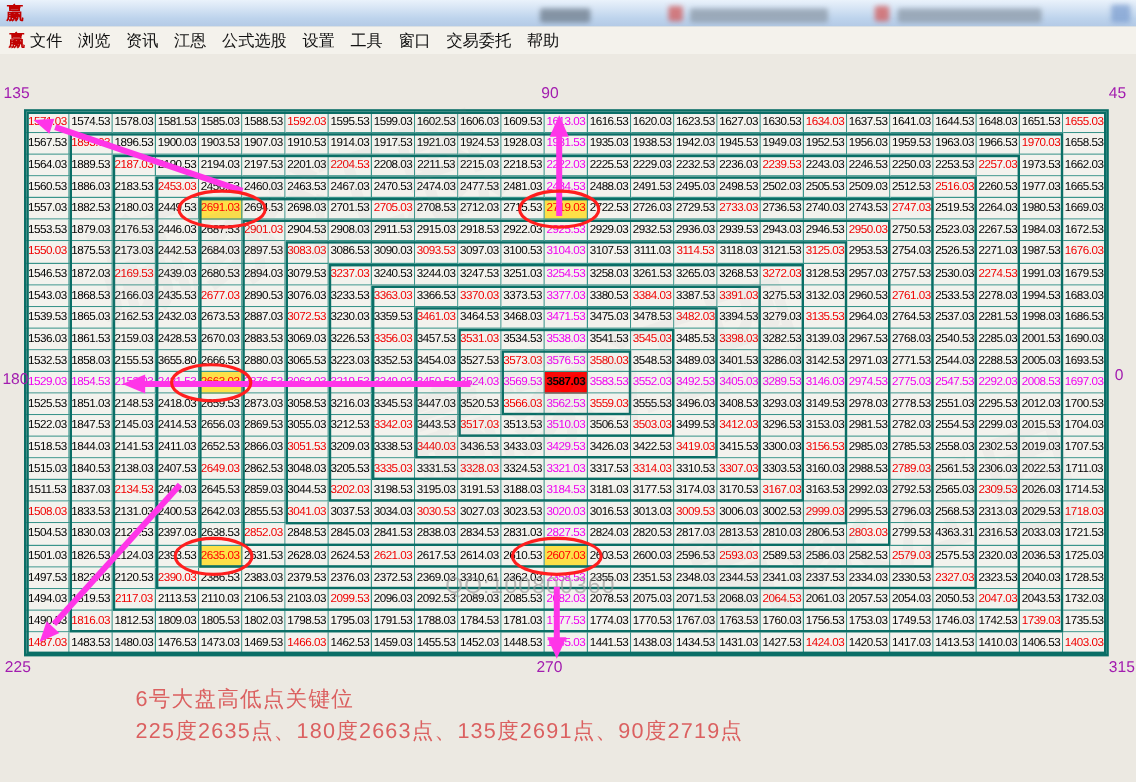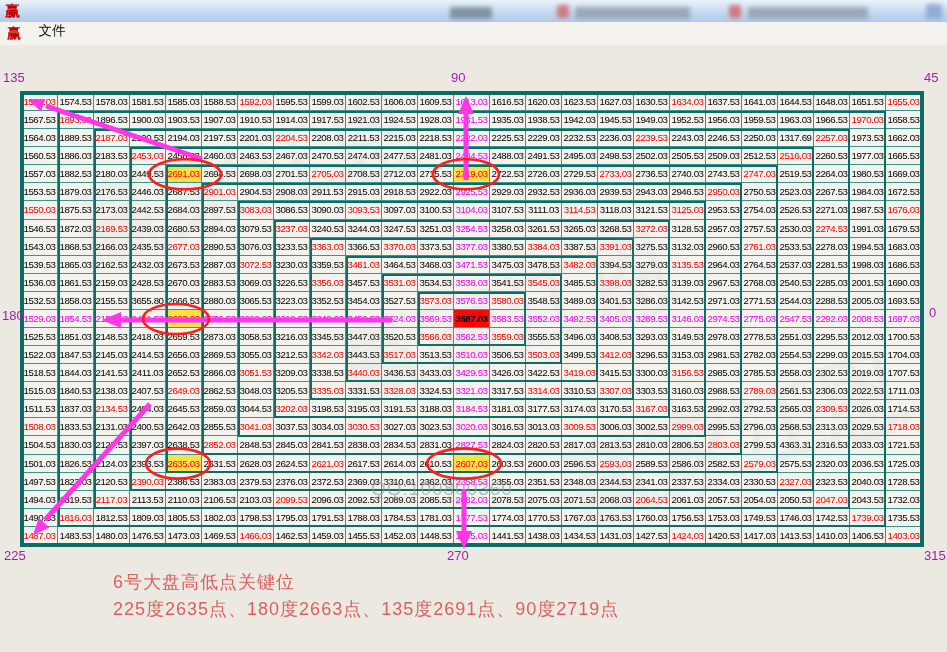--- a/index.html
+++ b/index.html
@@ -8,21 +8,21 @@
 
   
   #titlebar{position:absolute;left:0;top:0;width:947px;height:22px;
     background:linear-gradient(#eaf2fb,#bdd3ec 70%,#b3cae6);border-bottom:1px solid #9fb6d0;}
   #title-icon{position:absolute;left:5px;top:2px;font-size:15px;font-weight:bold;color:#c00000;}
   #title-text{position:absolute;left:26px;top:4px;font-size:12.5px;font-weight:bold;color:#1c1c1c;white-space:nowrap;}
   .blurbox{position:absolute;filter:blur(2px);opacity:.75;border-radius:2px;}
 
   #menubar{position:absolute;left:0;top:22px;width:947px;height:23px;background:#f4f2ec;border-bottom:1px solid #d8d5cb;}
   #menu-icon{position:absolute;left:7px;top:3px;font-size:14px;font-weight:bold;color:#c00000;}
-  #menu-items{position:absolute;left:25px;top:0;height:23px;display:flex;align-items:center;gap:13px;flex-direction:column;}
+  #menu-items{position:absolute;left:25px;top:0;height:23px;display:flex;align-items:center;gap:13px;}
   .mi{font-size:13.5px;color:#111;white-space:nowrap;cursor:default;}
 
   #toolbar{position:absolute;left:0;top:45px;width:947px;height:48px;background:#ece9e2;}
   .tlabel{position:absolute;font-size:15px;color:#000;}
   #start-price-box{position:absolute;left:103px;top:61px;width:70px;height:20px;background:#fff;
     border:1px solid #7f7f7f;box-shadow:inset 1px 1px 0 #9a9a9a;font-size:12.5px;color:#ff0000;
     line-height:20px;padding-left:4px;}
   #step-box{position:absolute;left:217px;top:61px;width:64px;height:20px;background:#fff;
     border:1px solid #7f7f7f;box-shadow:inset 1px 1px 0 #9a9a9a;font-size:12.5px;color:#ff0000;line-height:20px;padding-left:4px;}
   #step-arrow{position:absolute;right:1px;top:1px;width:16px;height:16px;background:#e6e3db;
@@ -174,21 +174,21 @@
       <div class="cell ">2218.53</div>
       <div class="cell card">2222.03</div>
       <div class="cell ">2225.53</div>
       <div class="cell ">2229.03</div>
       <div class="cell ">2232.53</div>
       <div class="cell ">2236.03</div>
       <div class="cell half">2239.53</div>
       <div class="cell ">2243.03</div>
       <div class="cell ">2246.53</div>
       <div class="cell ">2250.03</div>
-      <div class="cell ">1317.69</div>
+      <div class="cell ">2253.53</div>
       <div class="cell diag">2257.03</div>
       <div class="cell ">1973.53</div>
       <div class="cell ">1662.03</div>
       <div class="cell ">1560.53</div>
       <div class="cell ">1886.03</div>
       <div class="cell ">2183.53</div>
       <div class="cell diag">2453.03</div>
       <div class="cell ">2456.53</div>
       <div class="cell ">2460.03</div>
       <div class="cell ">2463.53</div>

